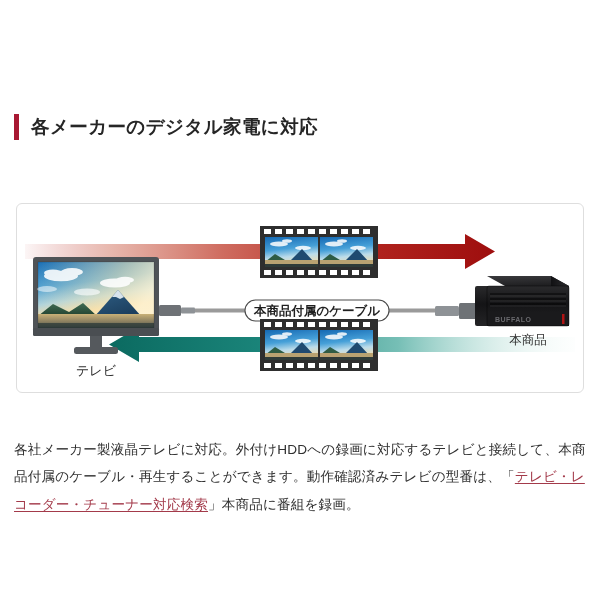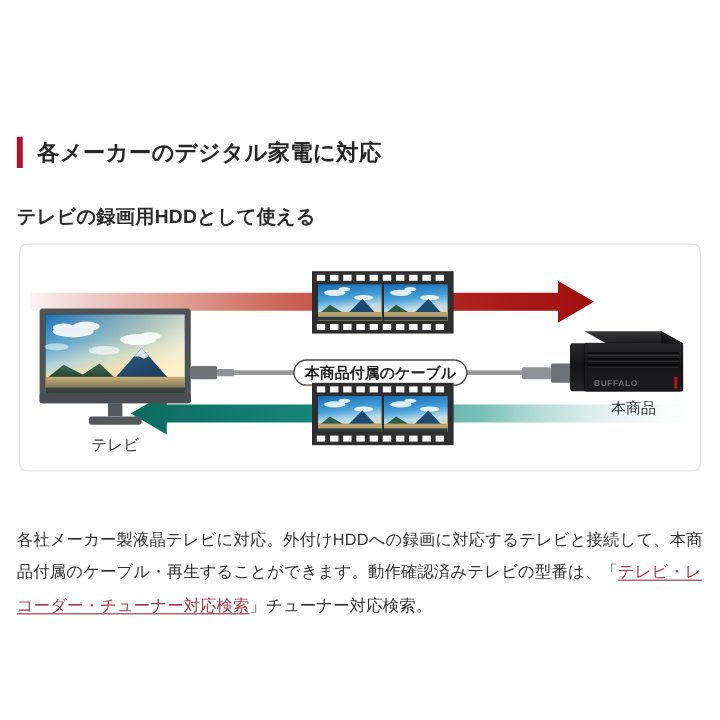--- a/index.html
+++ b/index.html
@@ -100,21 +100,20 @@
 </head>
 <body>
 
 <div class="page">
 
   <div class="section-heading">
     <span class="accent-bar" style="background: rgb(168, 24, 50);"></span>
     <span class="section-heading-text">各メーカーのデジタル家電に対応</span>
   </div>
 
-  <div class="sub-heading">テレビの録画用HDDとして使える</div>
 
   <div class="diagram-card">
     <svg class="diagram-svg" viewBox="0 0 566 188" xmlns="http://www.w3.org/2000/svg">
       <defs>
 
         <linearGradient id="skyGrad" x1="0" y1="0" x2="0.25" y2="1">
           <stop offset="0%" stop-color="#1b6fb5"></stop>
           <stop offset="38%" stop-color="#3f9ad6"></stop>
           <stop offset="62%" stop-color="#9fcfe6"></stop>
           <stop offset="80%" stop-color="#efd9a8"></stop>
@@ -370,15 +369,15 @@
 
         <rect x="545" y="110" width="2.5" height="10" fill="#b01414"></rect>
 
         <rect x="470" y="82" width="82" height="40" rx="2" fill="none" stroke="#000000" stroke-opacity="0.5" stroke-width="0.8"></rect>
       </g>
       <text x="511" y="140" text-anchor="middle" font-family="Liberation Sans, DejaVu Sans, sans-serif" font-size="12.5" fill="#2f2f2f">本商品</text>
 
     </svg>
   </div>
 
-  <p class="body-text"><span>各社メーカー製液晶テレビに対応。外付けHDDへの録画に対応するテレビと接続して、本商品付属のケーブル・再生することができます。動作確認済みテレビの型番は、「</span><span class="link" style="color: rgb(163, 58, 74);">テレビ・レコーダー・チューナー対応検索</span><span>」チューナー対応検索。</span></p>
+  <p class="body-text"><span>各社メーカー製液晶テレビに対応。外付けHDDへの録画に対応するテレビと接続して、本商品付属のケーブル・再生することができます。動作確認済みテレビの型番は、「</span><span class="link" style="color: rgb(163, 58, 74);">テレビ・レコーダー・チューナー対応検索</span><span>」本商品に番組を録画。</span></p>
 
 </div>
 
 </body></html>

